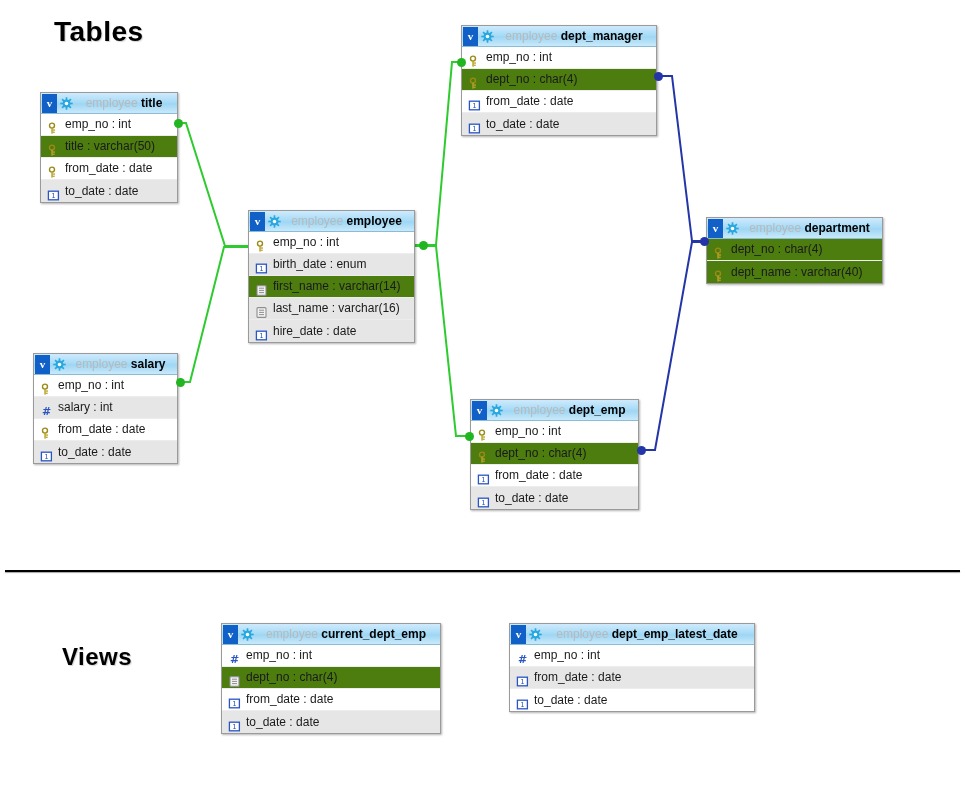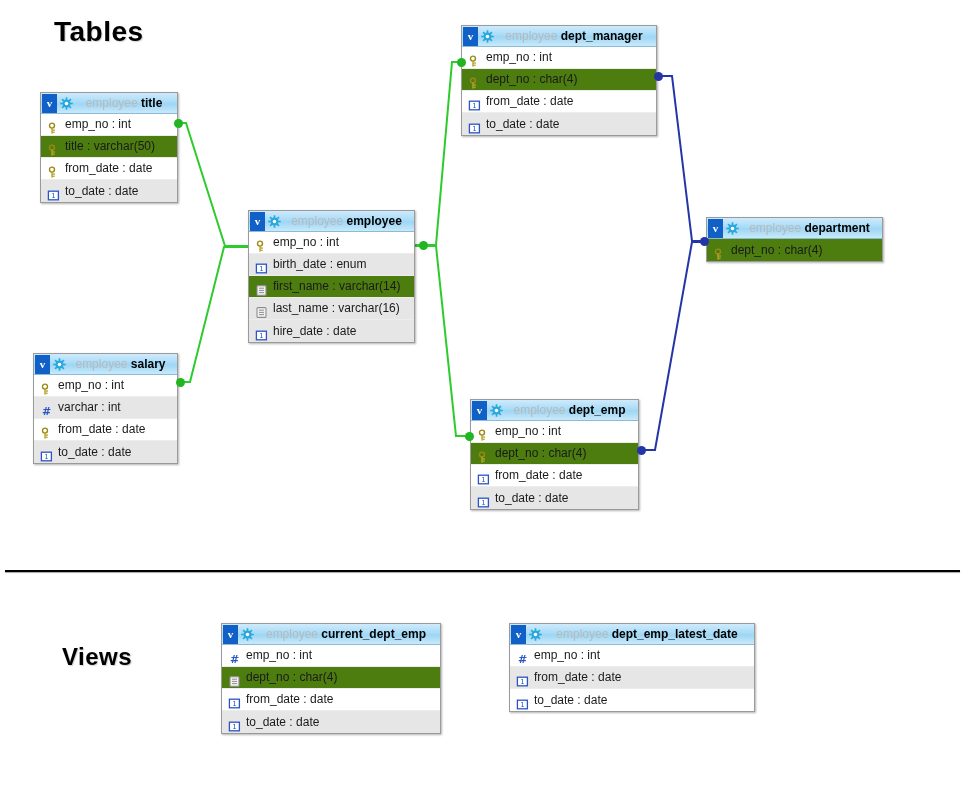--- a/index.html
+++ b/index.html
@@ -204,21 +204,21 @@
           <rect x="4.3" y="5.6" width="1.5" height="6" fill="#b9a327"></rect>
           <rect x="5.7" y="7.4" width="2.3" height="1.3" fill="#b9a327"></rect>
           <rect x="5.7" y="9.6" width="2" height="1.3" fill="#b9a327"></rect>
         </svg>
         <span class="rtext">emp_no : int</span>
       </div>
       <div class="ent-row r-grey">
         <svg viewBox="0 0 13 13" class="ricon">
           <text x="6.5" y="10" font-size="11" text-anchor="middle" fill="#2b55c4" font-family="DejaVu Sans" font-weight="bold">#</text>
         </svg>
-        <span class="rtext">varchar : int</span>
+        <span class="rtext">salary : int</span>
       </div>
       <div class="ent-row r-white">
         <svg viewBox="0 0 13 13" class="ricon">
           <circle cx="5" cy="3.6" r="2.5" fill="none" stroke="#9c8a18" stroke-width="1.4"></circle>
           <rect x="4.3" y="5.6" width="1.5" height="6" fill="#b9a327"></rect>
           <rect x="5.7" y="7.4" width="2.3" height="1.3" fill="#b9a327"></rect>
           <rect x="5.7" y="9.6" width="2" height="1.3" fill="#b9a327"></rect>
         </svg>
         <span class="rtext">from_date : date</span>
       </div>
@@ -408,20 +408,29 @@
       </div>
       <div class="ent-row r-pink">
         <svg viewBox="0 0 13 13" class="ricon">
           <circle cx="5" cy="3.6" r="2.5" fill="none" stroke="#9c8a18" stroke-width="1.4"></circle>
           <rect x="4.3" y="5.6" width="1.5" height="6" fill="#b9a327"></rect>
           <rect x="5.7" y="7.4" width="2.3" height="1.3" fill="#b9a327"></rect>
           <rect x="5.7" y="9.6" width="2" height="1.3" fill="#b9a327"></rect>
         </svg>
         <span class="rtext">dept_no : char(4)</span>
       </div>
+      <div class="ent-row r-pink">
+        <svg viewBox="0 0 13 13" class="ricon">
+          <circle cx="5" cy="3.6" r="2.5" fill="none" stroke="#9c8a18" stroke-width="1.4"></circle>
+          <rect x="4.3" y="5.6" width="1.5" height="6" fill="#b9a327"></rect>
+          <rect x="5.7" y="7.4" width="2.3" height="1.3" fill="#b9a327"></rect>
+          <rect x="5.7" y="9.6" width="2" height="1.3" fill="#b9a327"></rect>
+        </svg>
+        <span class="rtext">dept_name : varchar(40)</span>
+      </div>
     </div>
   <div class="entity" style="left:221px;top:623px;width:220px;">
       <div class="ent-header">
         <span class="vbadge">v</span>
         <svg viewBox="0 0 14 14" class="gear">
           <rect x="6.1" y="0.3" width="1.8" height="3.4" fill="#29a8e0" transform="rotate(0 7 7)"></rect>
           <rect x="6.1" y="0.3" width="1.8" height="3.4" fill="#29a8e0" transform="rotate(45 7 7)"></rect>
           <rect x="6.1" y="0.3" width="1.8" height="3.4" fill="#29a8e0" transform="rotate(90 7 7)"></rect>
           <rect x="6.1" y="0.3" width="1.8" height="3.4" fill="#29a8e0" transform="rotate(135 7 7)"></rect>
           <rect x="6.1" y="0.3" width="1.8" height="3.4" fill="#29a8e0" transform="rotate(180 7 7)"></rect>

